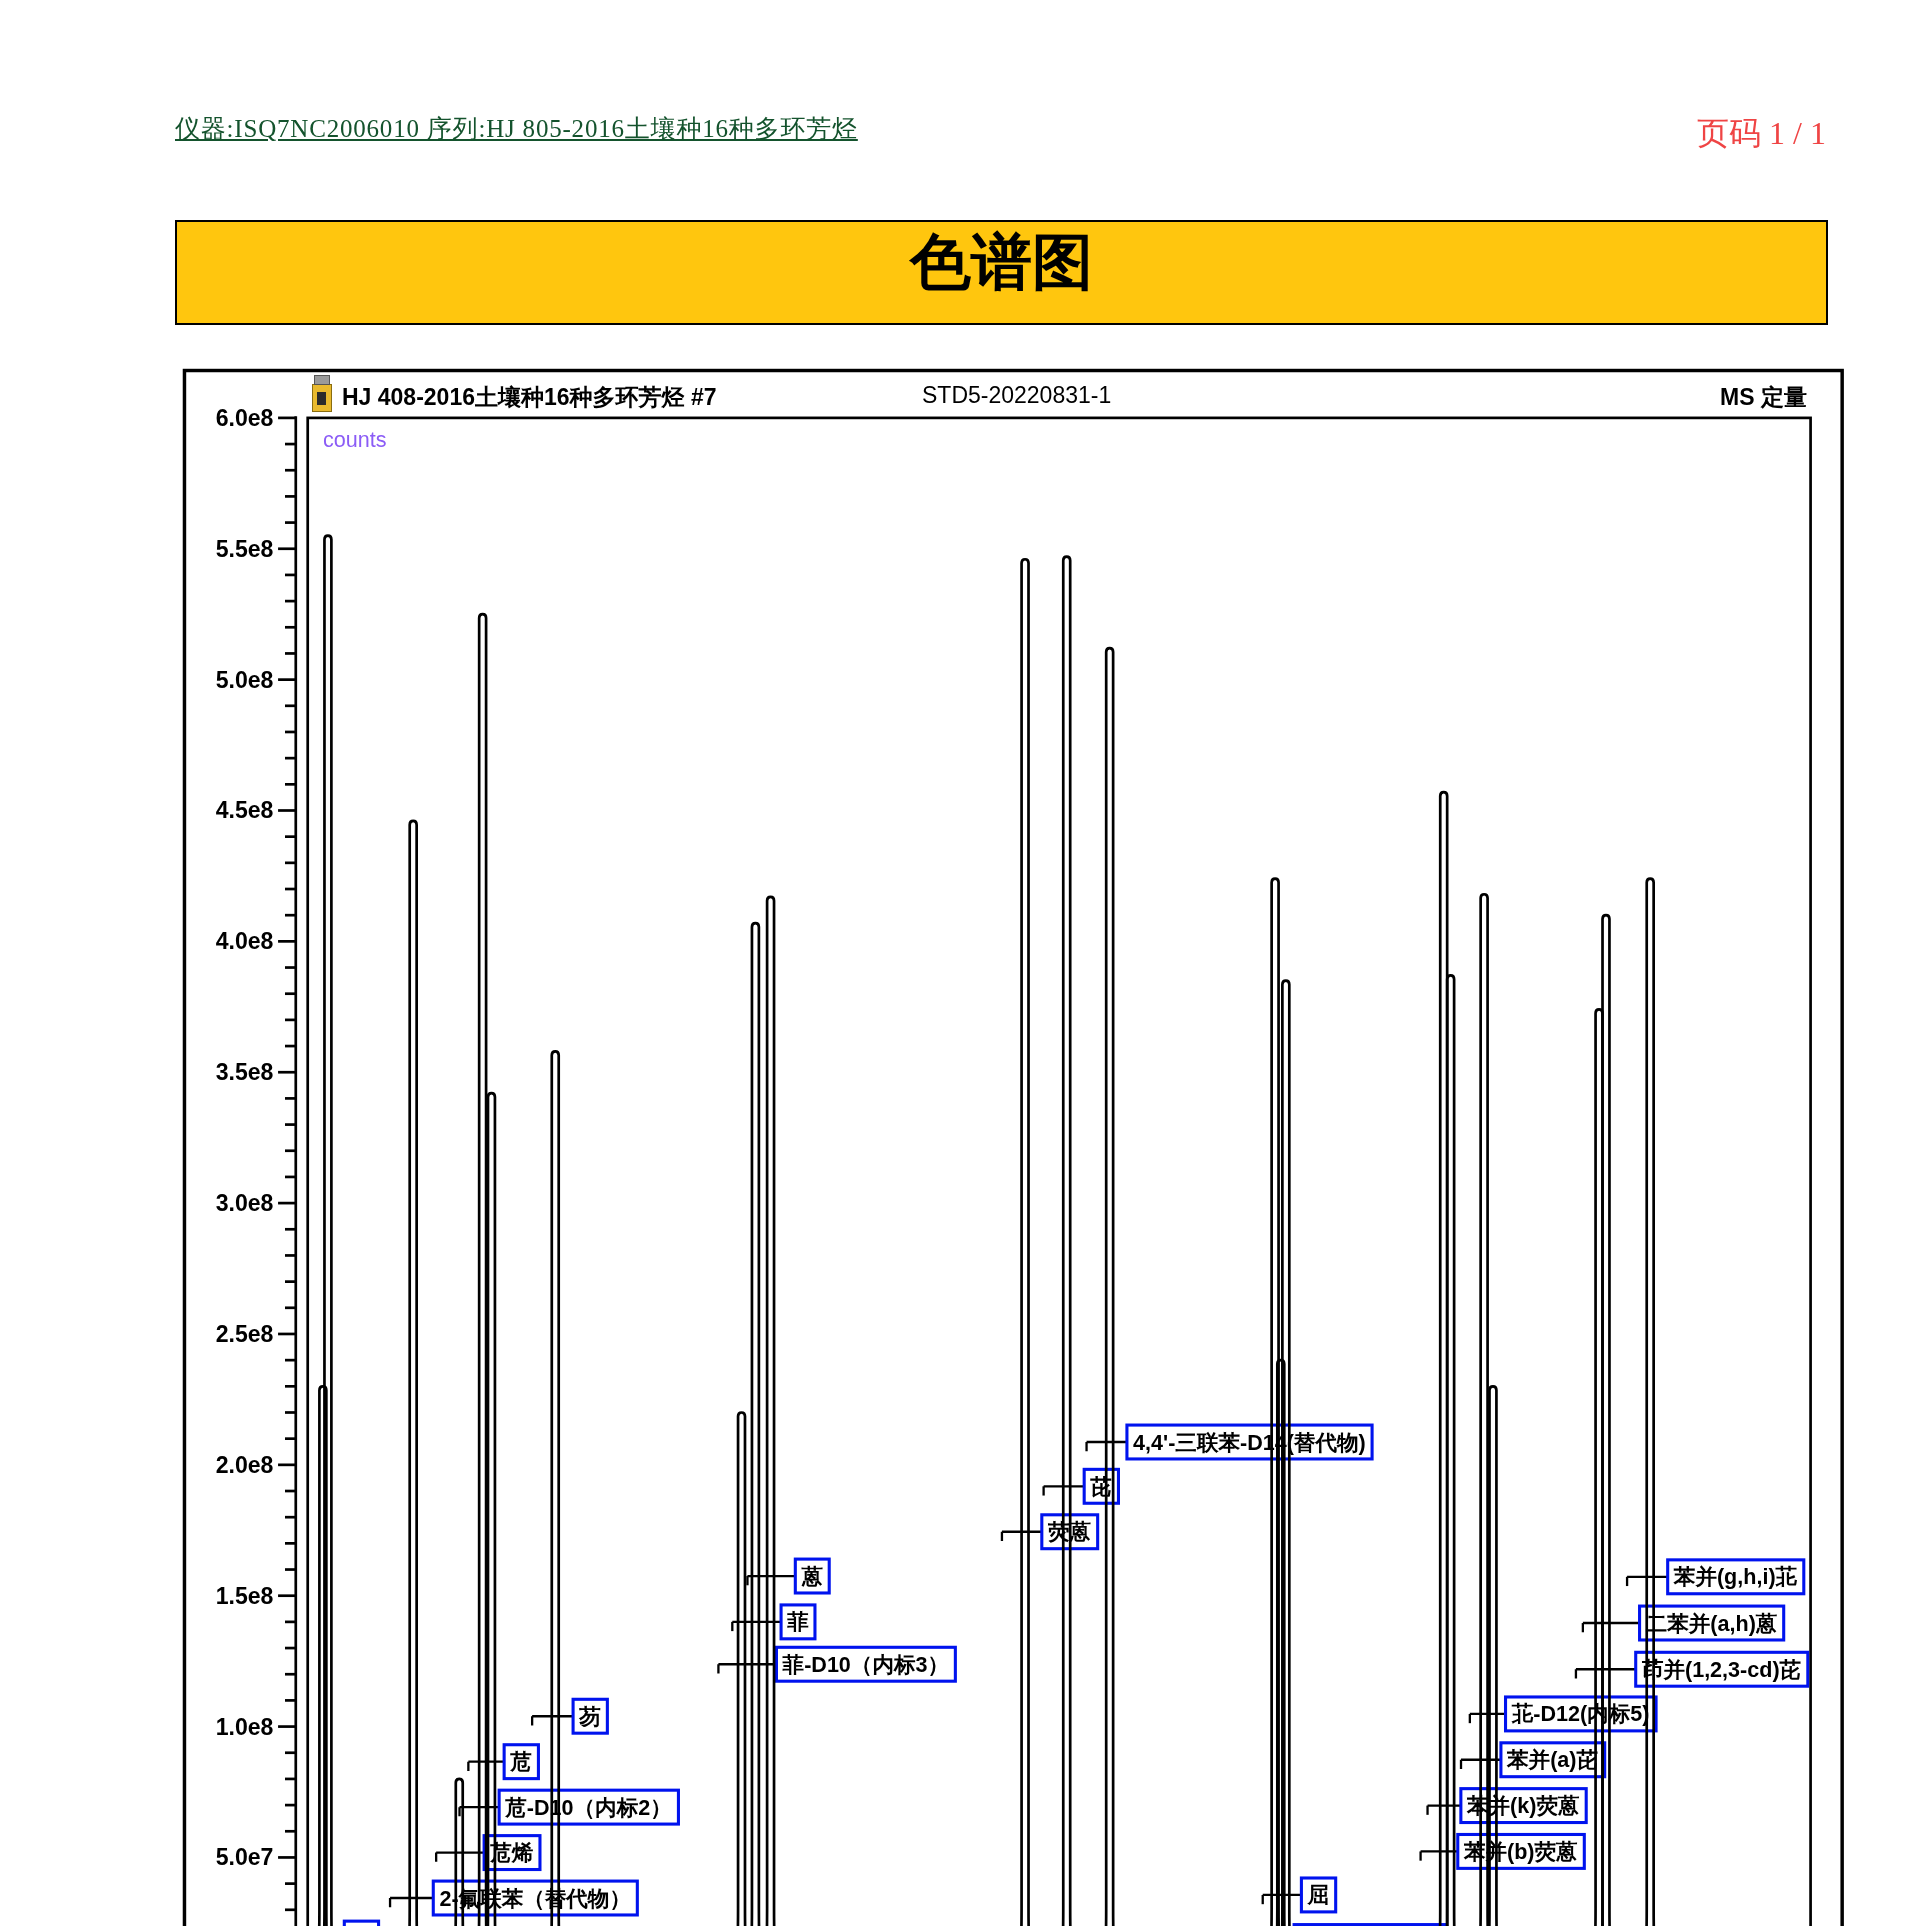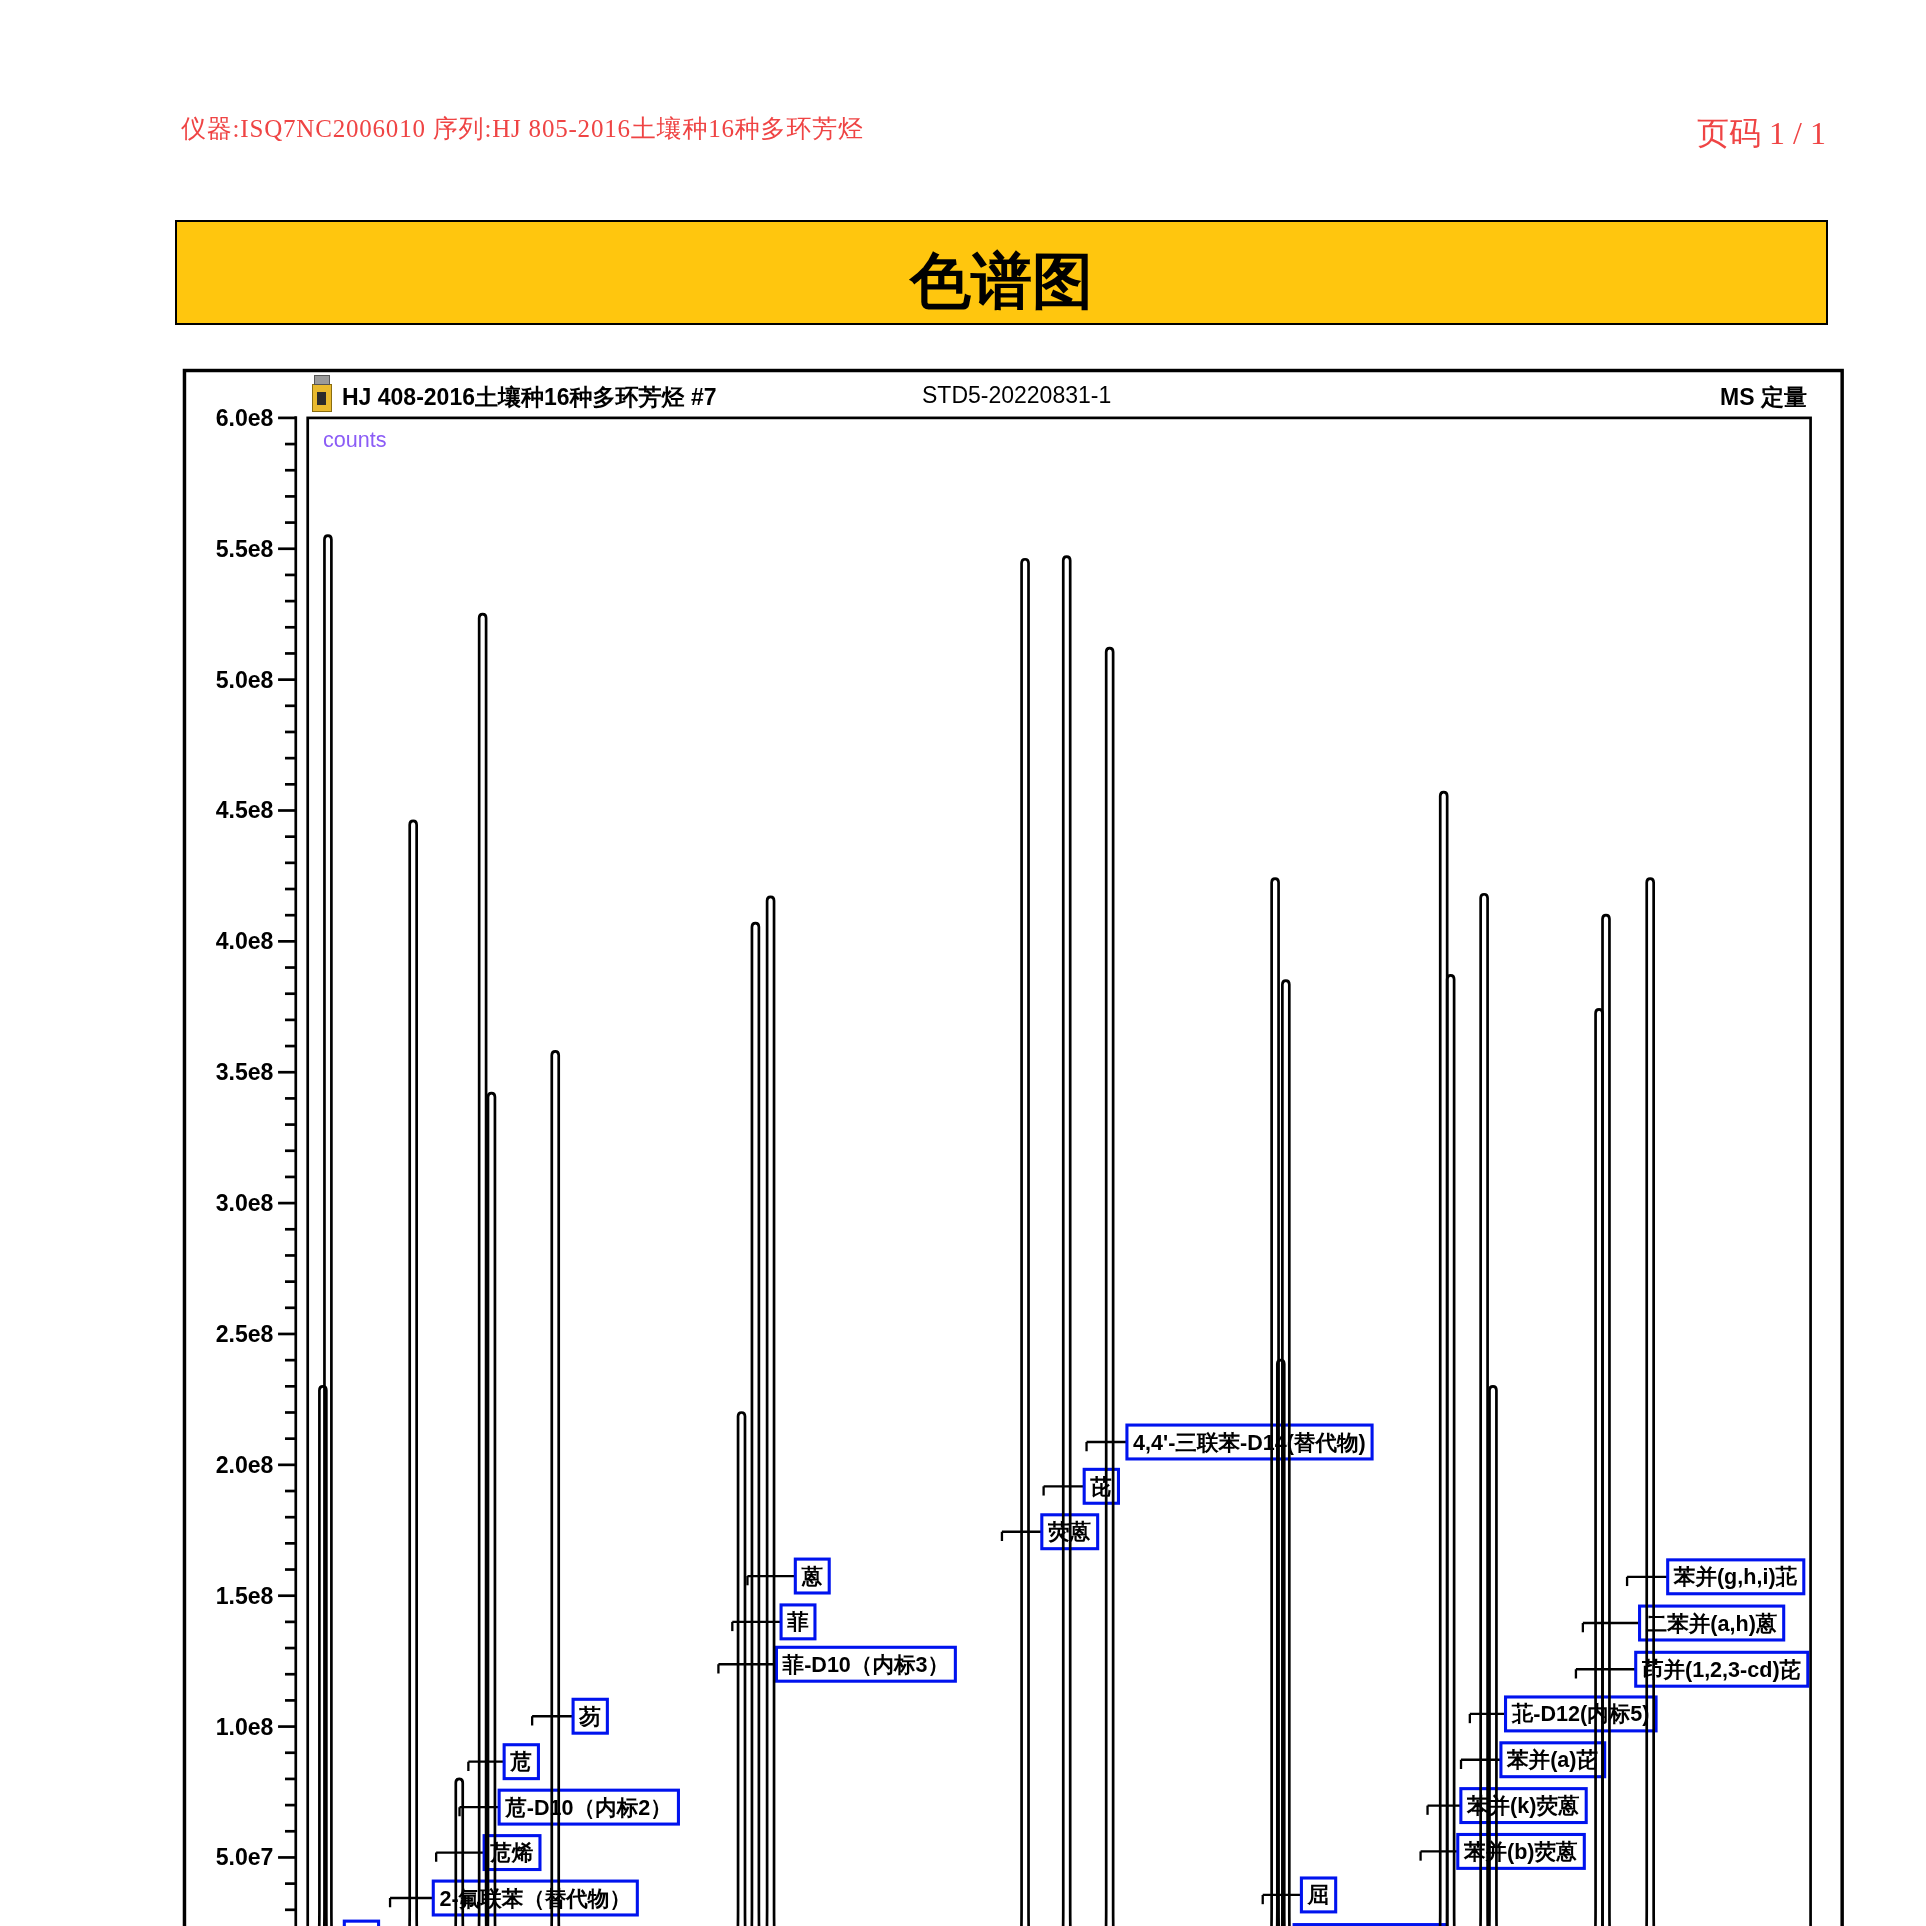--- a/index.html
+++ b/index.html
@@ -1,23 +1,23 @@
 <!DOCTYPE html>
 <html style="font-size:6.2px"><head>
 <meta charset="utf-8">
 <style>
   html,body{margin:0;padding:0;background:#888;}
   #page{position:relative;width:1965px;height:2542px;background:#ffffff;overflow:hidden;
         font-family:"Liberation Sans", sans-serif;}
   .serif{font-family:"Liberation Serif","DejaVu Serif",serif;}
-  #pg-header-left{position:absolute;left:181px;top:112px;font-size:25px;letter-spacing:0.8px;color:#ef4444;}
+  #pg-header-left{position:absolute;left:175px;top:112px;font-size:25px;letter-spacing:0.8px;color:#14532d;text-decoration:underline;}
   #pg-header-right{position:absolute;right:139px;top:112px;font-size:32px;color:#ef4444;}
   #title-bar{position:absolute;left:175px;top:220px;width:1653px;height:105px;
              background:#FFC60E;border:2.7px solid #000;box-sizing:border-box;
-             display:flex;align-items:flex-end;justify-content:center;}
+             display:flex;align-items:flex-start;justify-content:center;}
   #title-bar .t{font-size:61px;font-weight:600;color:#000;}
   #chart-svg{position:absolute;left:0;top:0;}
   #chart-header{position:absolute;left:308px;top:377px;width:1499px;height:39px;}
   #hdr-sample{position:absolute;left:34px;top:5.4px;font-size:23px;font-weight:700;color:#000;white-space:nowrap;}
   #hdr-injection{position:absolute;left:614px;top:5.4px;font-size:23px;font-weight:400;color:#000;white-space:nowrap;}
   #hdr-right{position:absolute;right:0px;top:5.4px;font-size:23px;font-weight:700;color:#000;white-space:nowrap;}
   #vial{position:absolute;left:3.1px;top:-2.3px;width:21.6px;height:39px;}
   #vial .cap{position:absolute;left:3.1px;top:0;width:15.4px;height:10px;background:#9a9a9a;border:1.2px solid #555;box-sizing:border-box;}
   #vial .body{position:absolute;left:0.8px;top:9.2px;width:20px;height:28.5px;background:#E9BA2E;border:1.2px solid #8a6d10;box-sizing:border-box;}
   #vial .band{position:absolute;left:6.2px;top:17px;width:9.2px;height:13px;background:#2b2b2b;}

